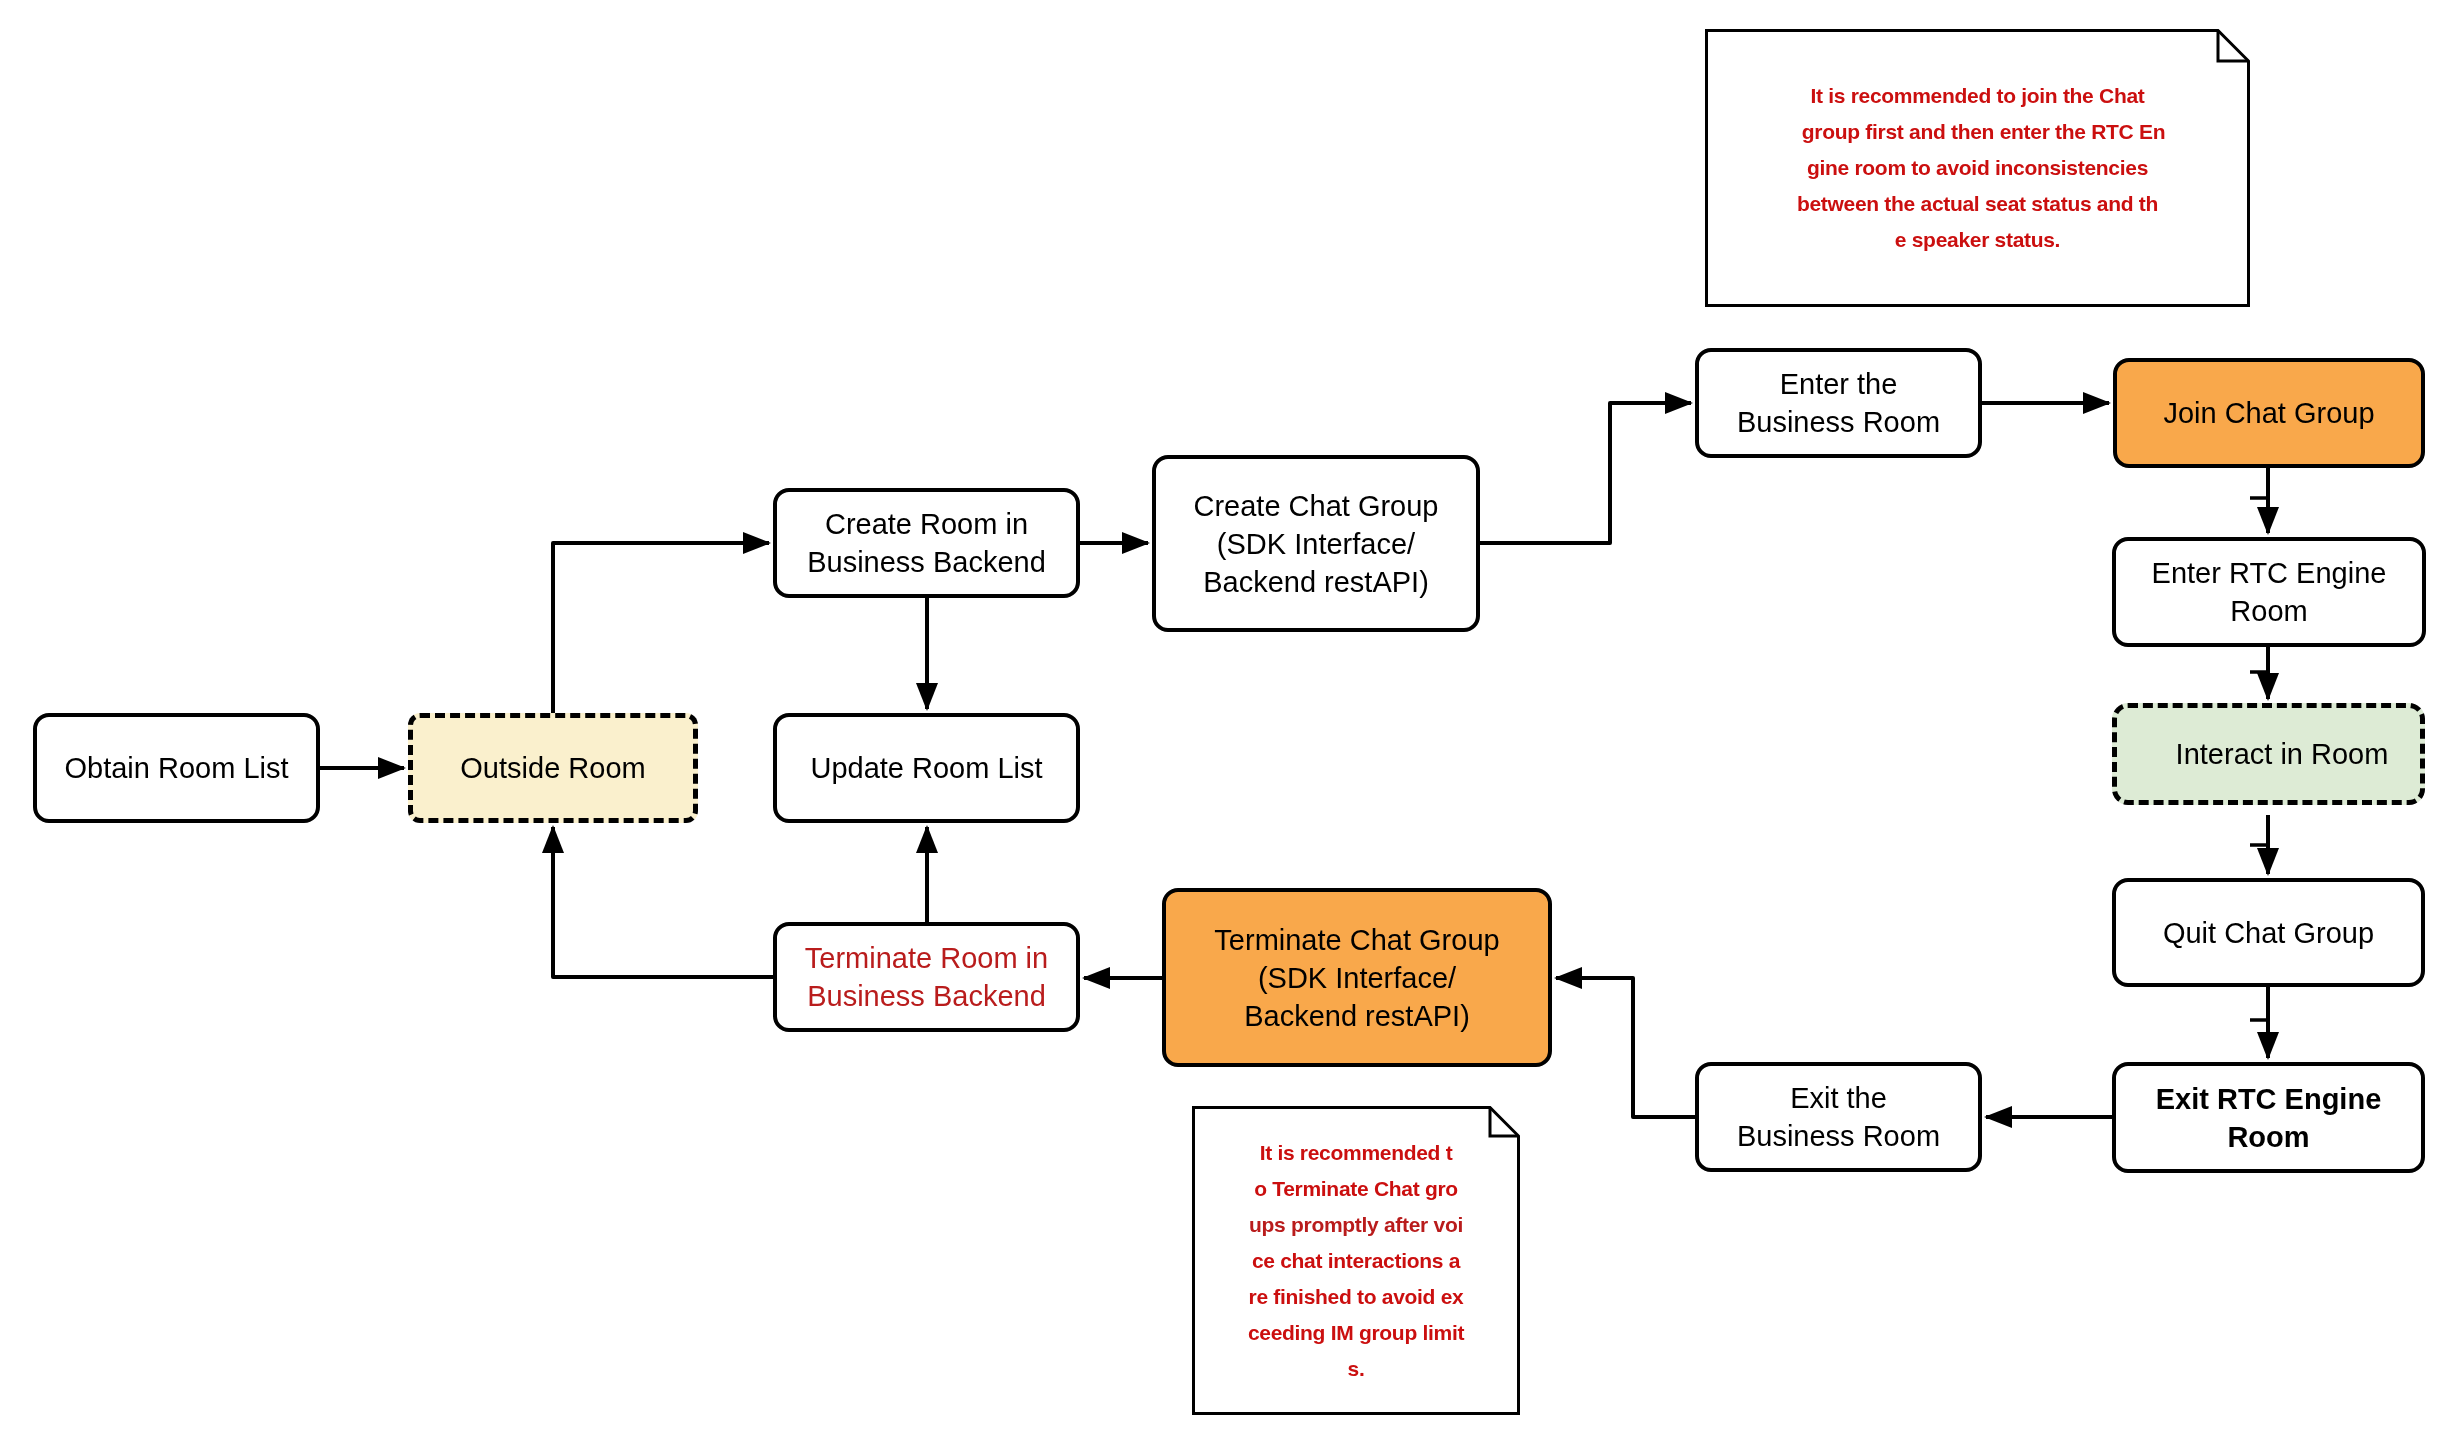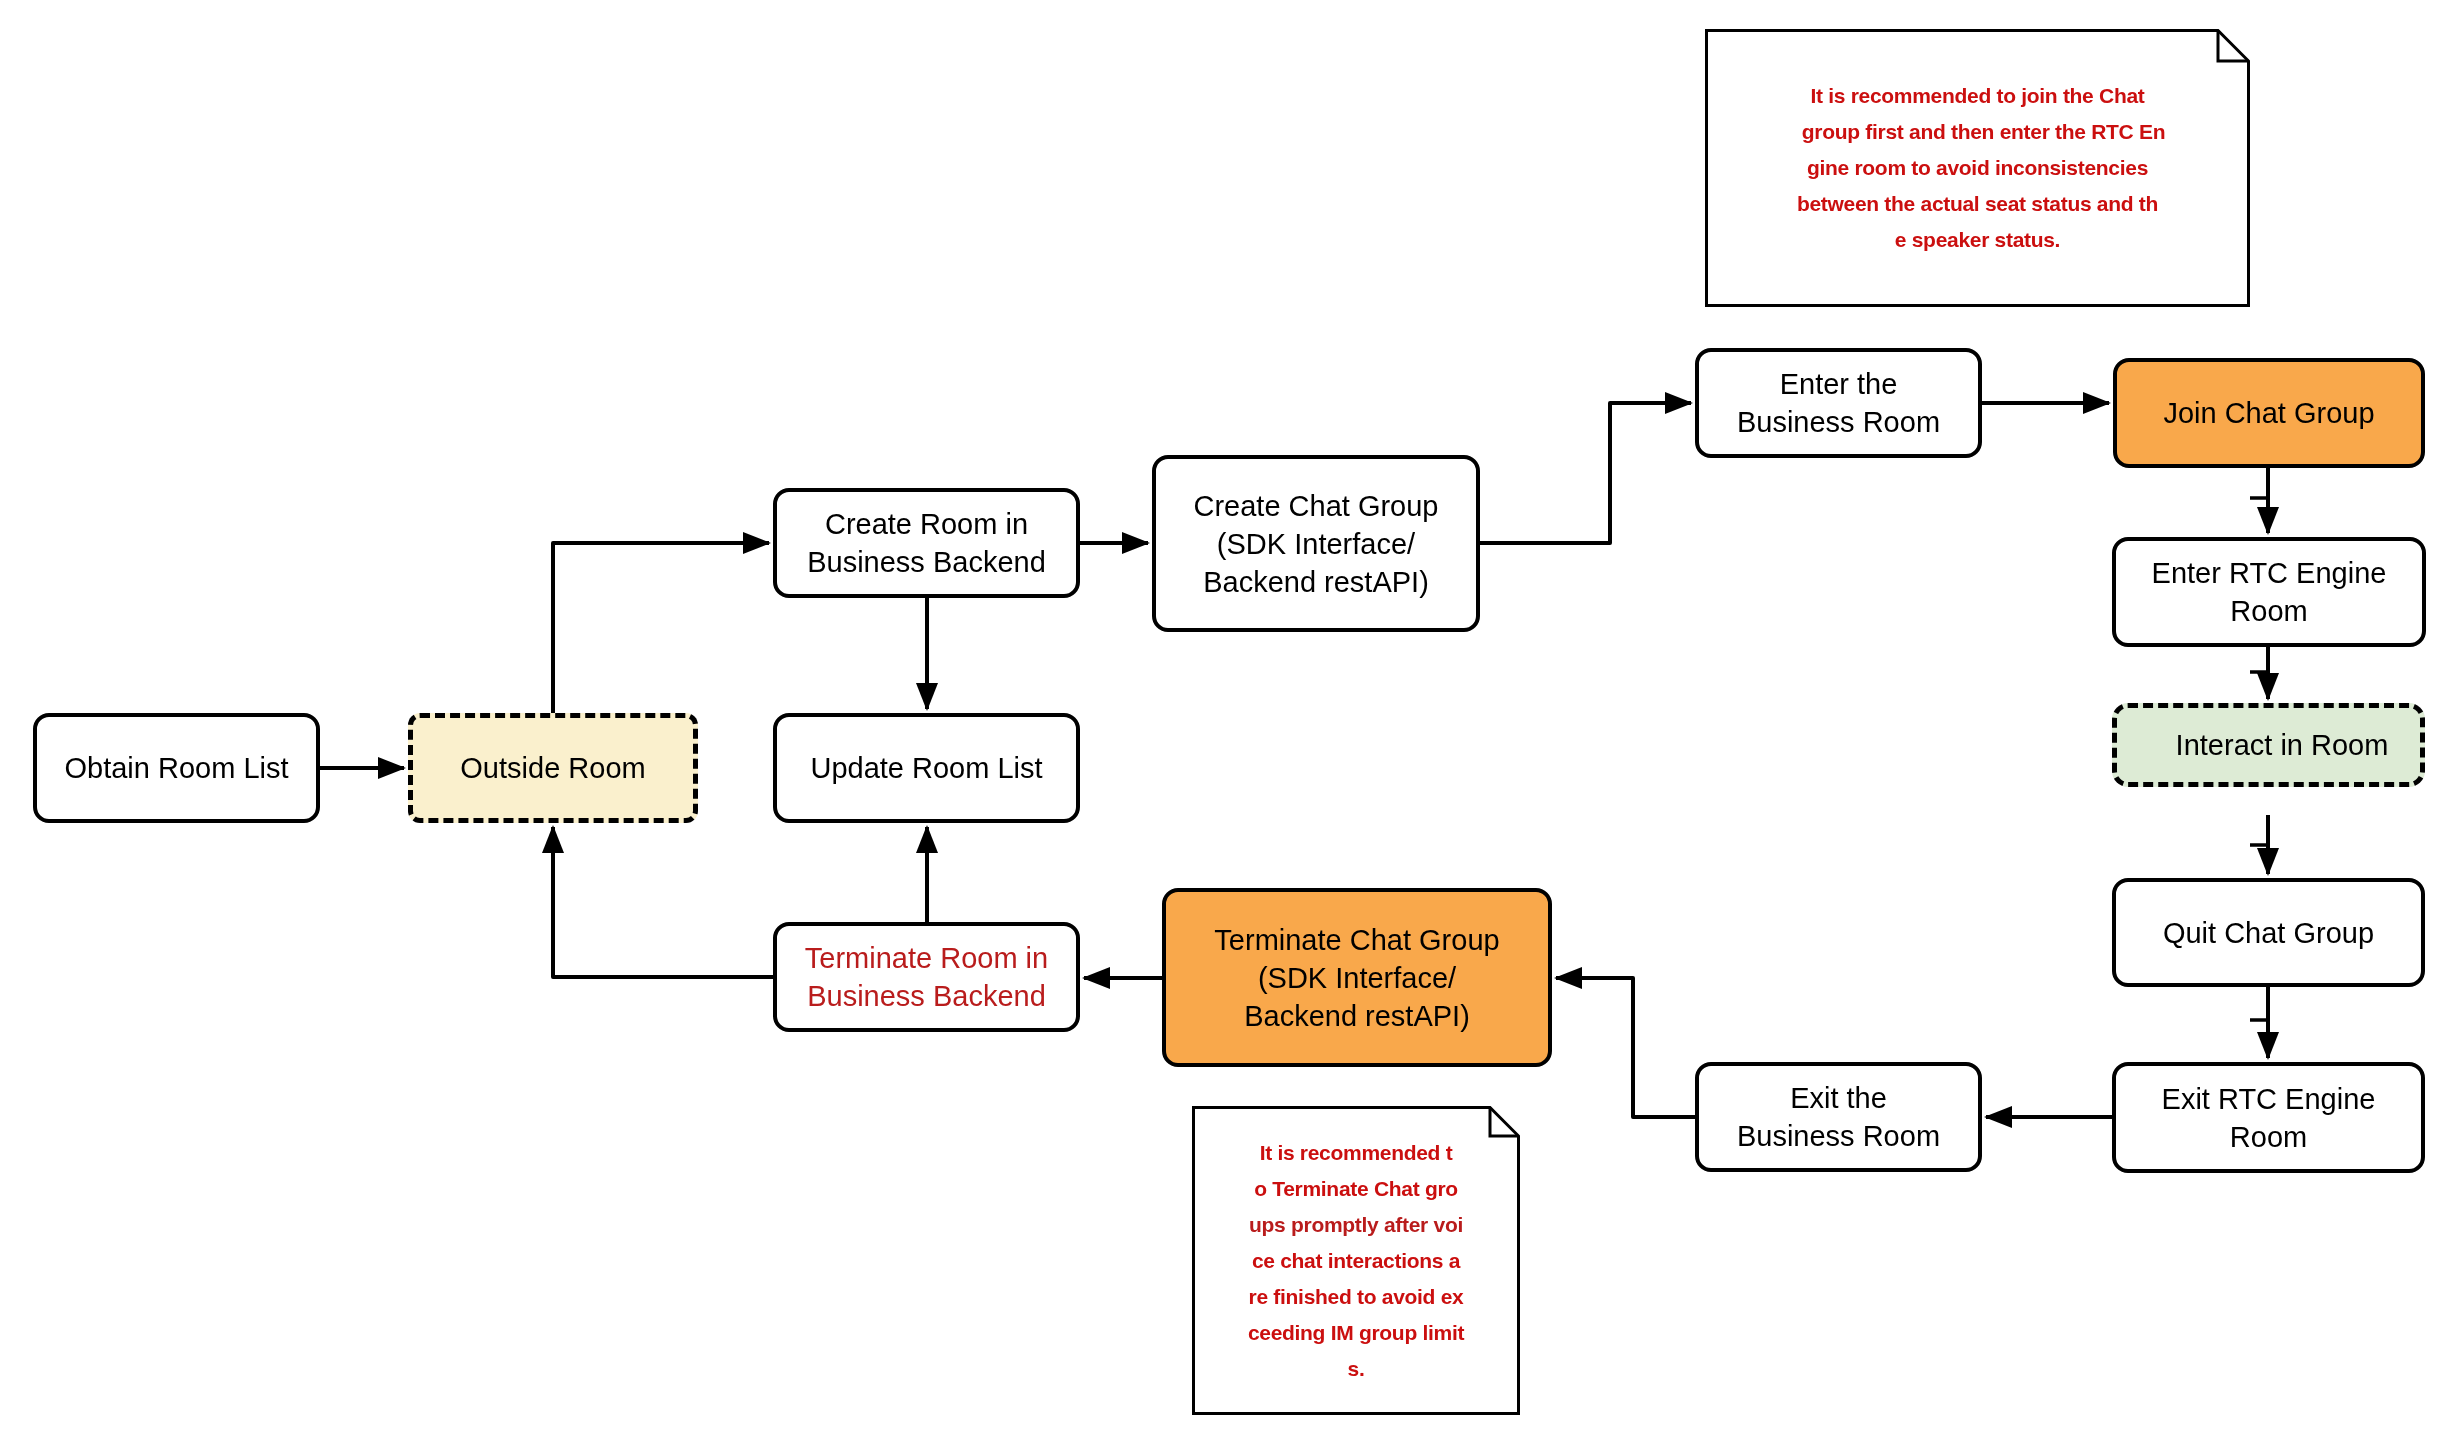--- a/index.html
+++ b/index.html
@@ -100,27 +100,27 @@
       <span class="node-label" style="color: rgb(0, 0, 0);">Enter the
 Business Room</span>
     </div>
     <div class="node solid" style="left: 2113px; top: 348px; width: 312px; height: 110px; background-color: rgb(249, 168, 75); border-color: rgb(0, 0, 0); margin-top: 10px;">
       <span class="node-label" style="color: rgb(0, 0, 0);">Join Chat Group</span>
     </div>
     <div class="node solid" style="left: 2112px; top: 537px; width: 314px; height: 110px; background-color: rgb(255, 255, 255); border-color: rgb(0, 0, 0);">
       <span class="node-label" style="color: rgb(0, 0, 0);">Enter RTC Engine
 Room</span>
     </div>
-    <div class="node dashed" style="left: 2112px; top: 703px; width: 313px; height: 84px; background-color: rgb(221, 235, 213); border-color: rgb(0, 0, 0); padding-left: 27px;">
+    <div class="node dashed" style="left: 2112px; top: 703px; width: 313px; height: 102px; background-color: rgb(221, 235, 213); border-color: rgb(0, 0, 0); padding-left: 27px;">
       <span class="node-label" style="color: rgb(0, 0, 0);">Interact in Room</span>
     </div>
     <div class="node solid" style="left: 2112px; top: 878px; width: 313px; height: 109px; background-color: rgb(255, 255, 255); border-color: rgb(0, 0, 0);">
       <span class="node-label" style="color: rgb(0, 0, 0);">Quit Chat Group</span>
     </div>
-    <div class="node solid" style="left: 2112px; top: 1062px; width: 313px; height: 111px; background-color: rgb(255, 255, 255); border-color: rgb(0, 0, 0);">
+    <div class="node solid" style="left: 2112px; top: 1062px; width: 313px; height: 111px; background-color: rgb(255, 255, 255); border-color: rgb(0, 0, 0); font-weight: bold;">
       <span class="node-label" style="color: rgb(0, 0, 0);">Exit RTC Engine
 Room</span>
     </div>
     <div class="node solid" style="left: 1695px; top: 1062px; width: 287px; height: 110px; background-color: rgb(255, 255, 255); border-color: rgb(0, 0, 0);">
       <span class="node-label" style="color: rgb(0, 0, 0);">Exit the
 Business Room</span>
     </div>
     <div class="node solid" style="left: 1162px; top: 888px; width: 390px; height: 179px; background-color: rgb(249, 168, 75); border-color: rgb(0, 0, 0);">
       <span class="node-label" style="color: rgb(0, 0, 0);">Terminate Chat Group
 (SDK Interface/

